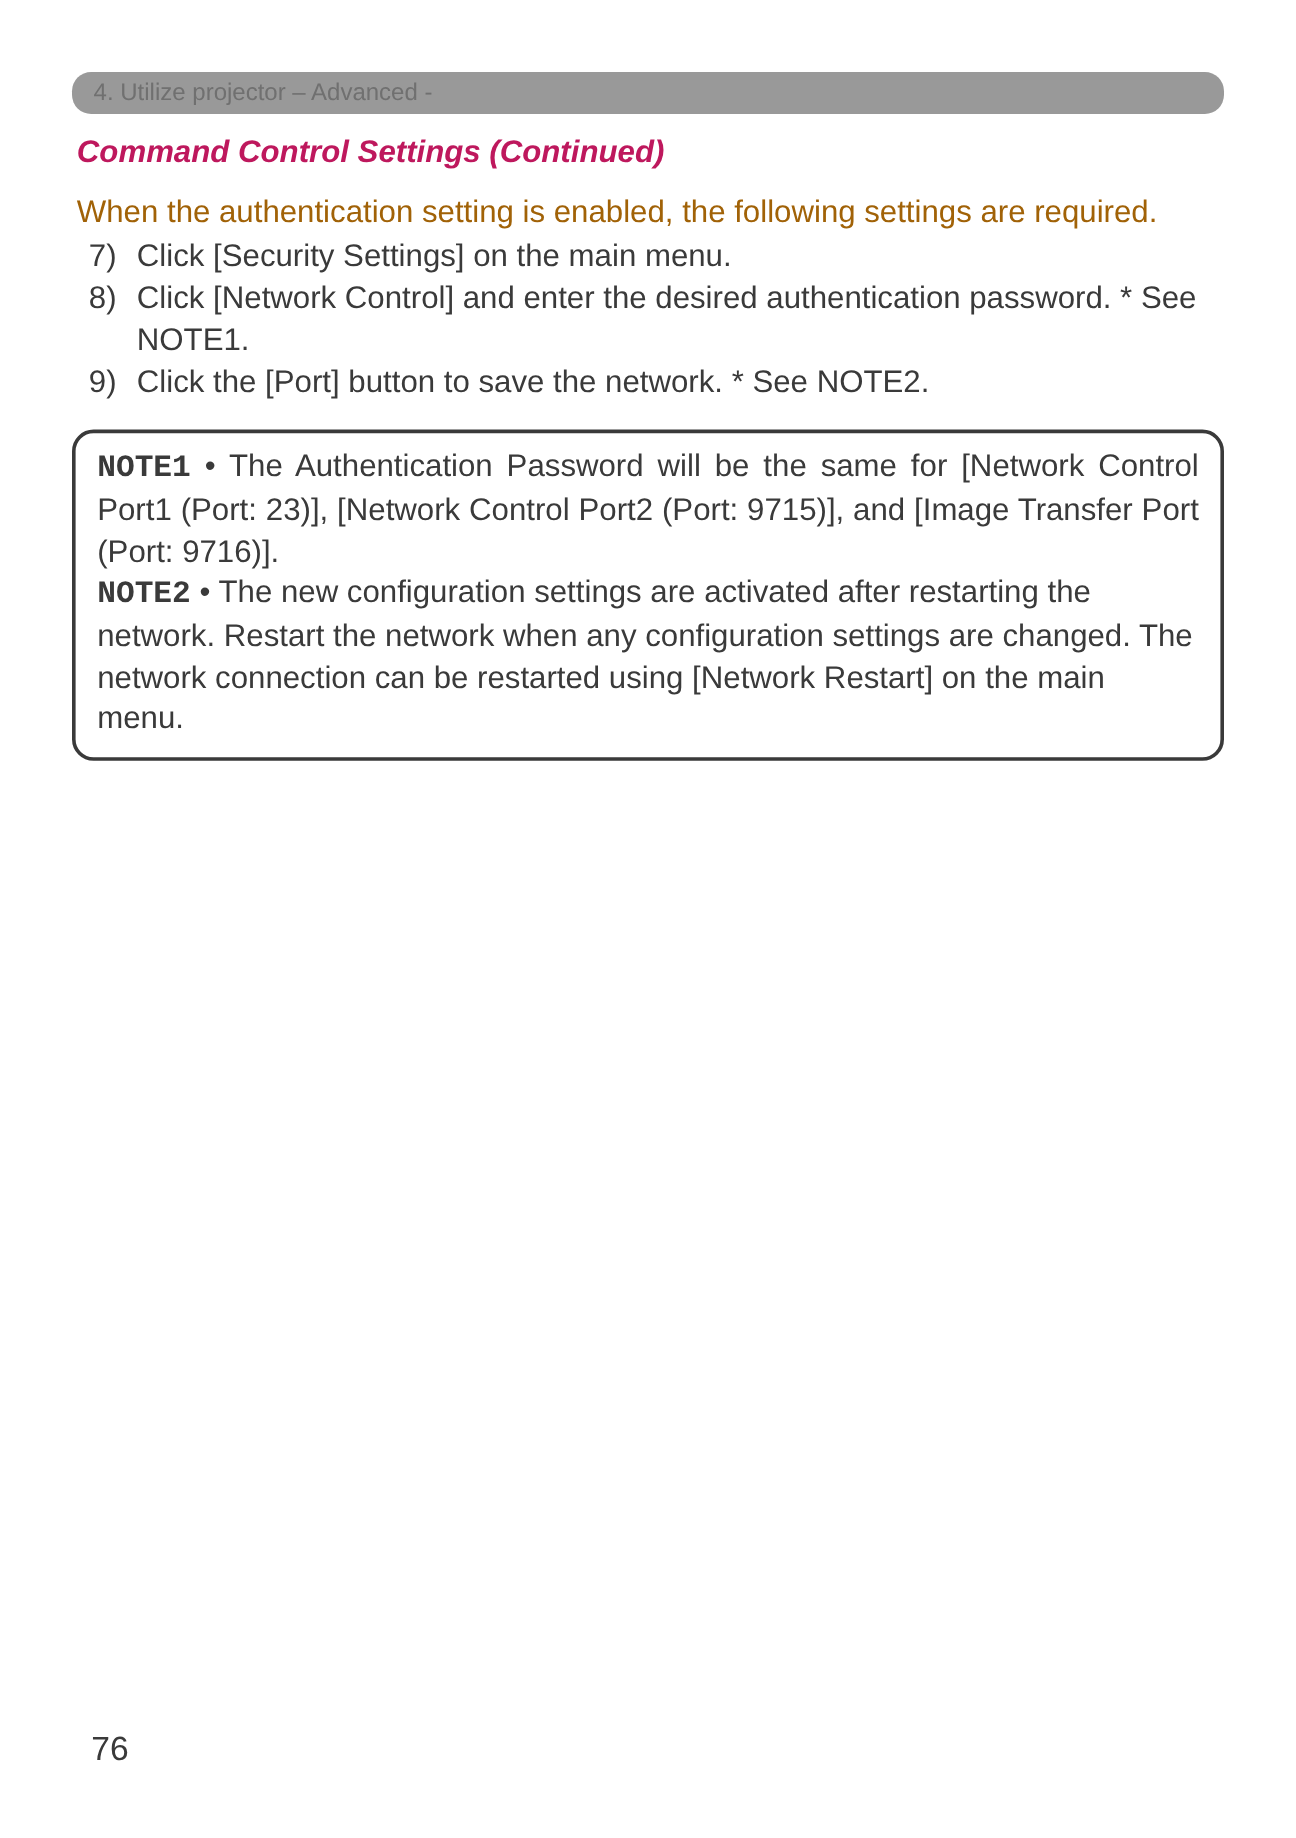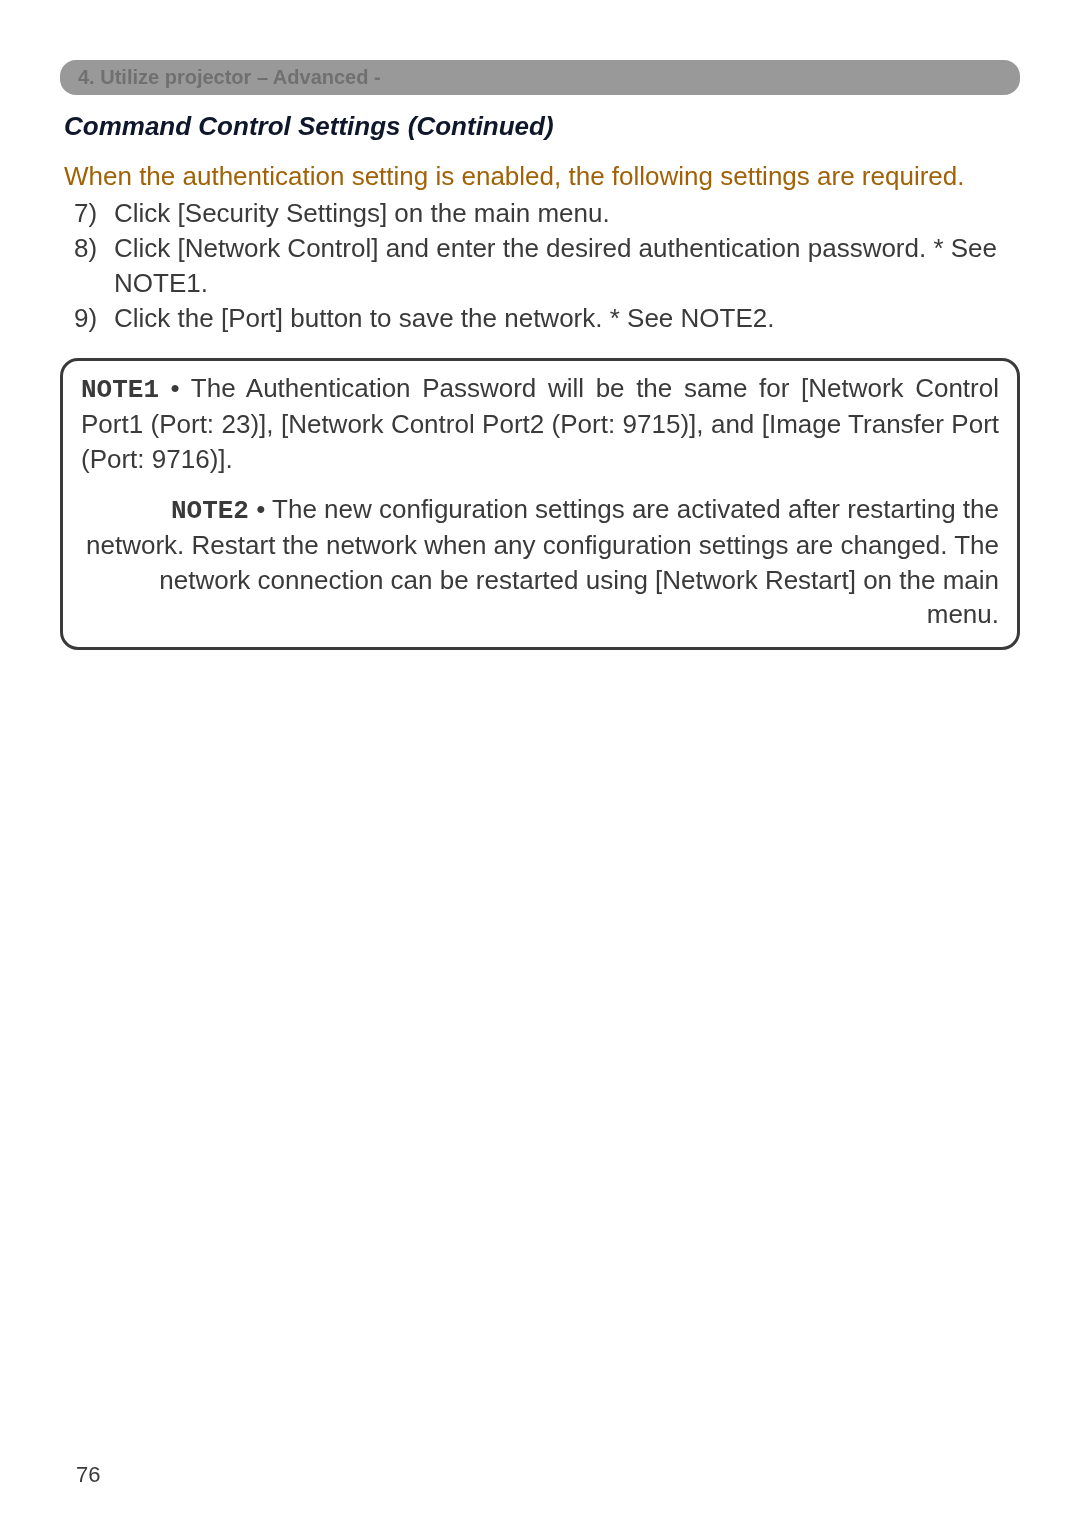--- a/index.html
+++ b/index.html
@@ -19,29 +19,29 @@
       padding: 60px 60px 0 60px;
     }
     .chapter-bar {
       background: #999999;
       border-radius: 16px;
       padding: 6px 18px;
       margin-bottom: 16px;
     }
     .chapter-bar-text {
       color: #707070;
-      font-weight: bold;
+      font-weight: normal;
       font-size: 20px;
       text-align: center;
     }
     .section-heading {
       font-style: italic;
       font-weight: bold;
       font-size: 26px;
-      color: #0f172a;
+      color: #be185d;
       margin-bottom: 18px;
       padding-left: 4px;
     }
     .intro-text {
       font-size: 26px;
       color: #a16207;
       line-height: 1.3;
       padding-left: 4px;
       margin-bottom: 2px;
     }
@@ -108,23 +108,23 @@
       line-height: 1.32;
       color: #3a3a3a;
       text-align: justify;
     }
     .note-label {
       font-weight: 900;
       font-family: Liberation Mono, monospace;
     }
     .page-number {
       position: absolute;
-      bottom: 44px;
+      bottom: 58px;
       left: 76px;
-      font-size: 22px;
+      font-size: 28px;
       color: #3a3a3a;
     }
   </style>
 </head>
 <body>
 
 <div class="page-container">
 
   <div class="chapter-bar">
     <span class="chapter-bar-text">4. Utilize projector – Advanced -</span>
@@ -147,20 +147,20 @@
     <div class="step-row">
       <div class="step-num">9)</div>
       <div class="step-body"><span>Click the </span><span class="bold">[Port]</span><span> button to save the network. * See NOTE2.</span></div>
     </div>
   </div>
 
   <div class="note-box">
     <div style="text-align:justify;">
       <span class="note-label">NOTE1</span><span>  • The Authentication Password will be the same for </span><span class="bold">[Network Control Port1 (Port: 23)]</span><span>, </span><span class="bold">[Network Control Port2 (Port: 9715)]</span><span>, and </span><span class="bold">[Image Transfer Port (Port: 9716)]</span><span>.</span>
     </div>
-    <div style="text-align:right;margin-top:16px;">
+    <div style="text-align:left;">
       <span class="note-label">NOTE2</span><span>  • The new configuration settings are activated after restarting the network. Restart the network when any configuration settings are changed. The network connection can be restarted using </span><span class="bold">[Network Restart]</span><span> on the main menu.</span>
     </div>
   </div>
 
 </div>
 
 <div class="page-number">76</div>
 
 </body></html>

